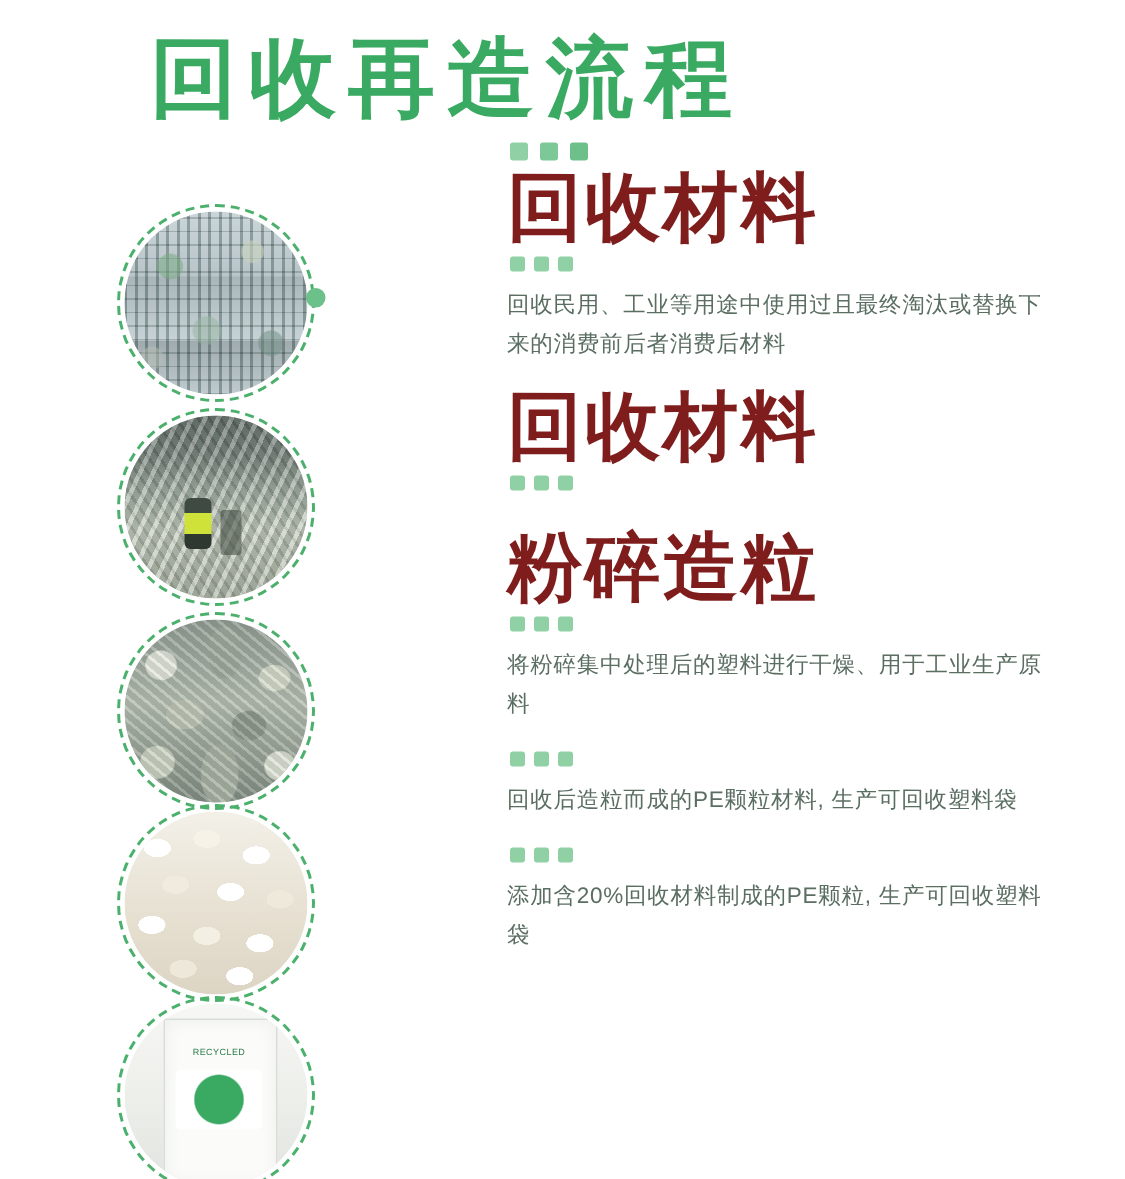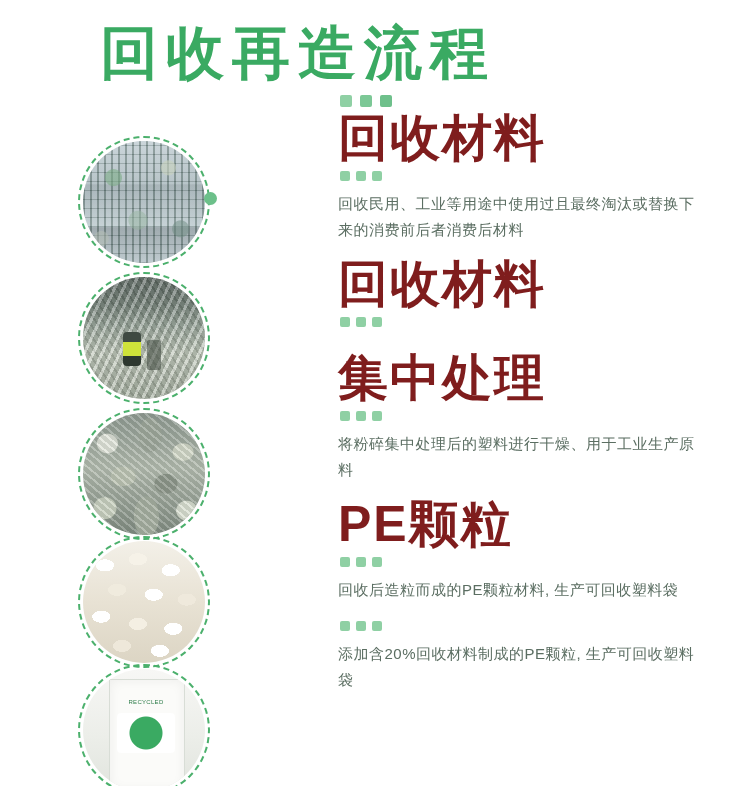--- a/index.html
+++ b/index.html
@@ -354,33 +354,32 @@
       <div class="step-dots-small">
           <span></span>
           <span></span>
           <span></span>
         </div>
     </div>
 
     <div class="spacer-sm"></div>
 
     <div class="step">
-      <div class="step-title">集中处理</div>
+      <div class="step-title">粉碎造粒</div>
       <div class="step-dots-small">
           <span></span>
           <span></span>
           <span></span>
         </div>
       <div class="step-desc">将粉碎集中处理后的塑料进行干燥、用于工业生产原料</div>
     </div>
 
     <div class="spacer-sm"></div>
 
     <div class="step">
-      <div class="step-title">PE颗粒</div>
       <div class="step-dots-small">
           <span></span>
           <span></span>
           <span></span>
         </div>
       <div class="step-desc">回收后造粒而成的PE颗粒材料, 生产可回收塑料袋</div>
     </div>
 
     <div class="spacer-sm"></div>
 

